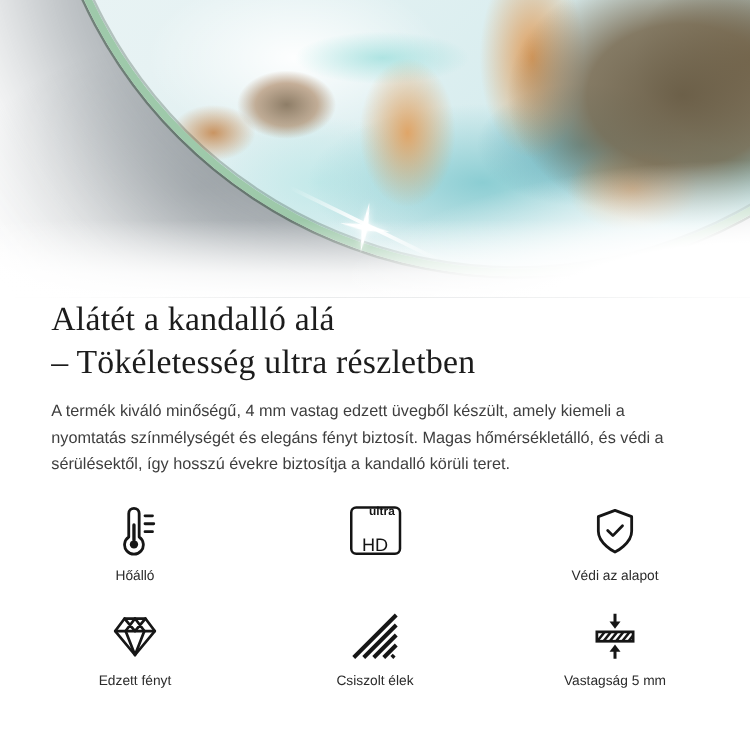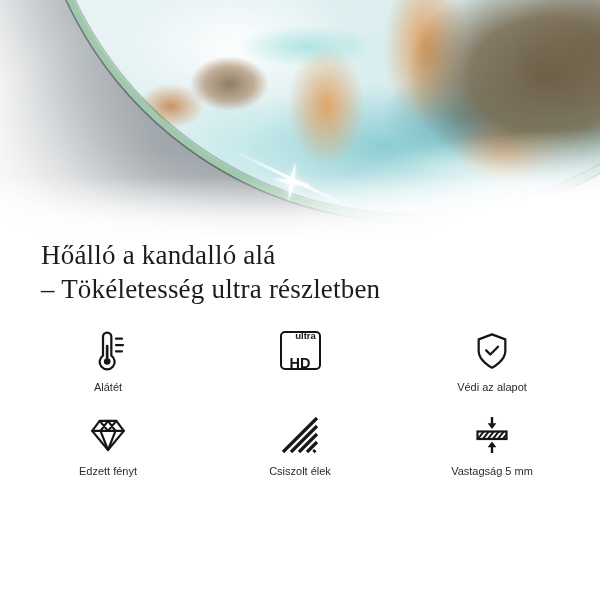--- a/index.html
+++ b/index.html
@@ -48,58 +48,59 @@
 
   
   .features{margin:22px -29px 0;display:grid;grid-template-columns:repeat(3,1fr);row-gap:20px;}
   .feature{display:flex;flex-direction:column;align-items:center;}
   .icon-box{height:44px;display:flex;align-items:center;justify-content:center;color:#161616;}
   .icon-box svg{display:block;}
   .feature-label{margin-top:8px;font-size:11px;color:#2b2b2b;text-align:center;}
   .uhd-box{width:37px;height:35px;border:2.5px solid #141414;border-radius:5px;
     display:flex;flex-direction:column;align-items:center;justify-content:center;line-height:1;color:#141414;}
   .uhd-top{font-size:9.5px;font-weight:700;letter-spacing:0;padding-left:11px;}
-  .uhd-bottom{font-size:14.5px;font-weight:700;margin-top:15px;}
+  .uhd-bottom{font-size:14.5px;font-weight:400;margin-top:15px;}
 </style>
 </head>
 <body>
 
 <div class="page">
 
   <section class="hero">
     <div class="ambient-shadow"></div>
     <div class="glass-disc"></div>
     <div class="hero-fade"></div>
     <div class="streak"></div>
     <div class="sparkle">
       <svg width="44" height="44" viewBox="0 0 48 48">
           <path fill="#ffffff" d="M24 2 L26.6 21.4 L46 24 L26.6 26.6 L24 46 L21.4 26.6 L2 24 L21.4 21.4 Z"></path>
         </svg>
     </div>
   </section>
 
   <section class="content">
     <h1>
-      <span>Hőálló a kandalló alá</span>
+      <span>Alátét a kandalló alá</span>
       <span>– Tökéletesség ultra részletben</span>
     </h1>
 
+    <p class="desc">A termék kiváló minőségű, 4 mm vastag edzett üvegből készült, amely kiemeli a nyomtatás színmélységét és elegáns fényt biztosít. Magas hőmérsékletálló, és védi a sérülésektől, így hosszú évekre biztosítja a kandalló körüli teret.</p>
 
     <div class="features">
 
       <div class="feature">
         <div class="icon-box">
           <svg width="40" height="44" viewBox="0 0 24 24" fill="none" stroke="currentColor" stroke-width="1.35" stroke-linecap="round" stroke-linejoin="round">
             <path d="M14 14.76V3.5a2.5 2.5 0 0 0-5 0v11.26a4.5 4.5 0 1 0 5 0z"></path>
             <line x1="11.5" y1="9" x2="11.5" y2="16" stroke-width="1.6"></line>
             <circle cx="11.5" cy="18.3" r="2" fill="currentColor" stroke="none"></circle>
             <path d="M16.8 4.6h3.6M16.8 8.4h4.2M16.8 12.2h3.6"></path>
           </svg>
         </div>
-        <div class="feature-label">Alátét</div>
+        <div class="feature-label">Hőálló</div>
       </div>
 
       <div class="feature">
         <div class="icon-box">
           <div class="uhd-box">
             <span class="uhd-top">ultra</span>
             <span class="uhd-bottom">HD</span>
           </div>
         </div>
       </div>

